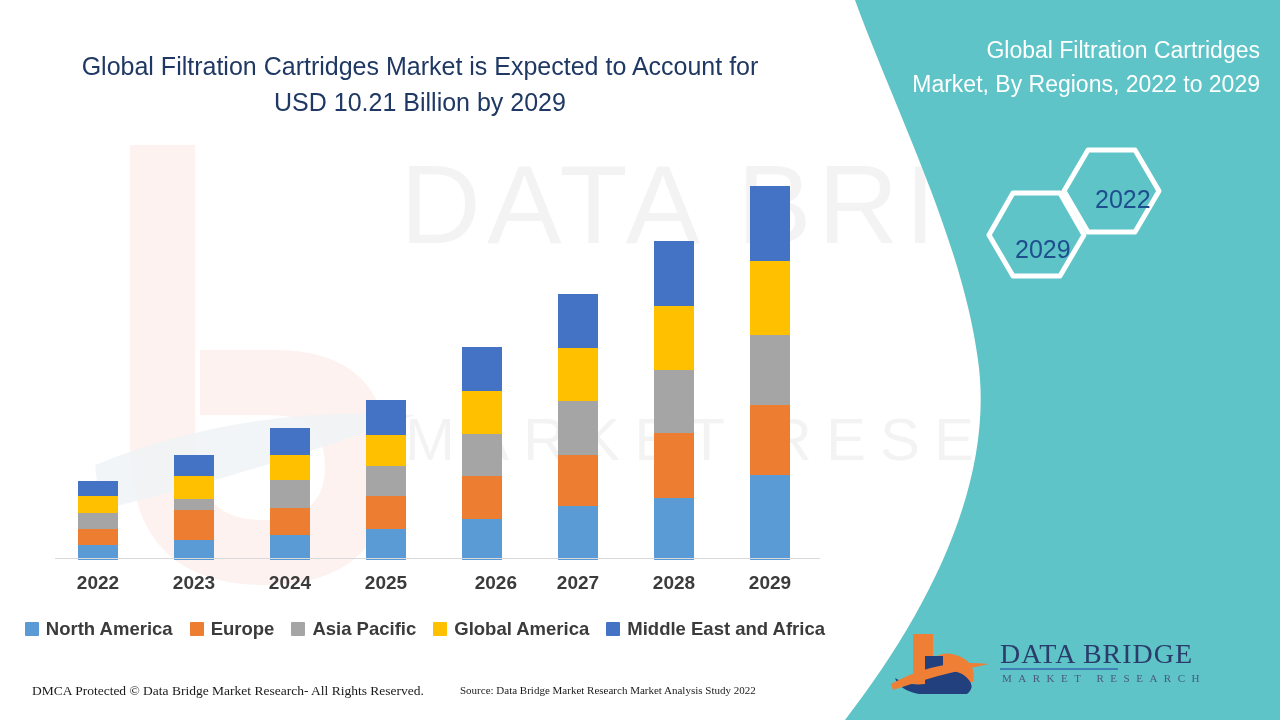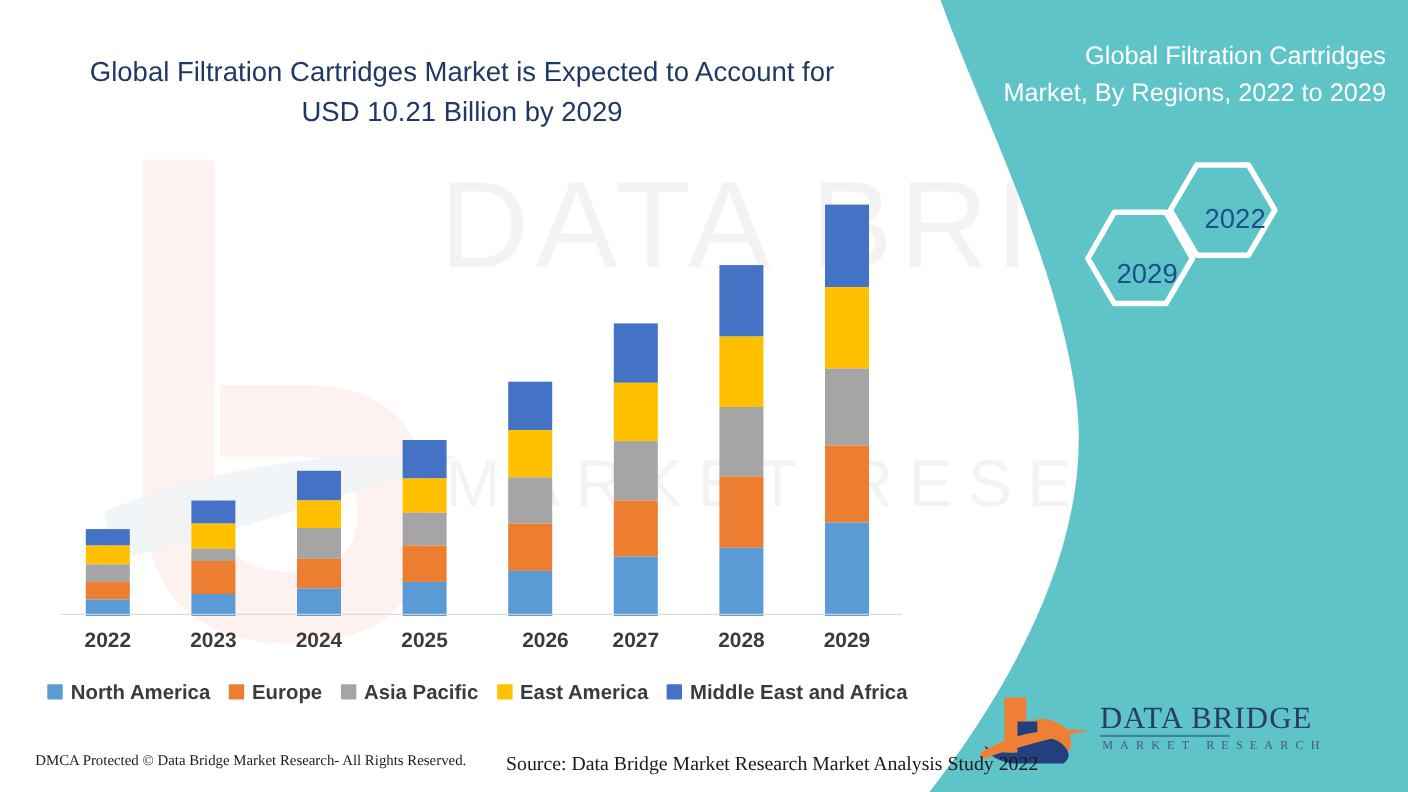--- a/index.html
+++ b/index.html
@@ -85,21 +85,21 @@
   }
   .legend-item{display:flex;align-items:center;gap:7px;}
   .legend-swatch{width:14px;height:14px;border-radius:1px;}
   .legend-label{color:#3b3b3b;font-size:18.5px;font-weight:bold;white-space:nowrap;}
 
   .footer-left{
     position:absolute;left:32px;top:683px;color:#1a1a1a;font-size:13.5px;
     font-family:"Liberation Serif",serif;white-space:nowrap;
   }
   .footer-right{
-    position:absolute;left:460px;top:684px;color:#1a1a1a;font-size:18px;
+    position:absolute;left:460px;top:684px;color:#1a1a1a;font-size:11px;
     font-family:"Liberation Serif",serif;white-space:nowrap;
   }
 </style>
 </head>
 <body>
 
 <div id="stage">
 
   <svg class="wm-logo" viewBox="0 0 330 520" aria-hidden="true">
     <path d="M40 30 L40 330 Q40 470 175 470 Q300 470 300 350 Q300 235 185 235 L110 235 L110 300 L180 300 Q235 300 235 352 Q235 405 172 405 Q105 405 105 330 L105 30 Z" fill="#f6cfc2" opacity="0.55"></path>
@@ -215,21 +215,21 @@
       <div class="legend-item">
         <span class="legend-swatch" style="background: rgb(237, 125, 49);"></span>
         <span class="legend-label">Europe</span>
       </div>
       <div class="legend-item">
         <span class="legend-swatch" style="background: rgb(165, 165, 165);"></span>
         <span class="legend-label">Asia Pacific</span>
       </div>
       <div class="legend-item">
         <span class="legend-swatch" style="background: rgb(255, 192, 0);"></span>
-        <span class="legend-label">East America</span>
+        <span class="legend-label">Global America</span>
       </div>
       <div class="legend-item">
         <span class="legend-swatch" style="background: rgb(68, 114, 196);"></span>
         <span class="legend-label">Middle East and Africa</span>
       </div>
     </div>
 
   <div class="footer-left">DMCA Protected © Data Bridge Market Research- All Rights Reserved.</div>
   <div class="footer-right">Source: Data Bridge Market Research Market Analysis Study 2022</div>
 

